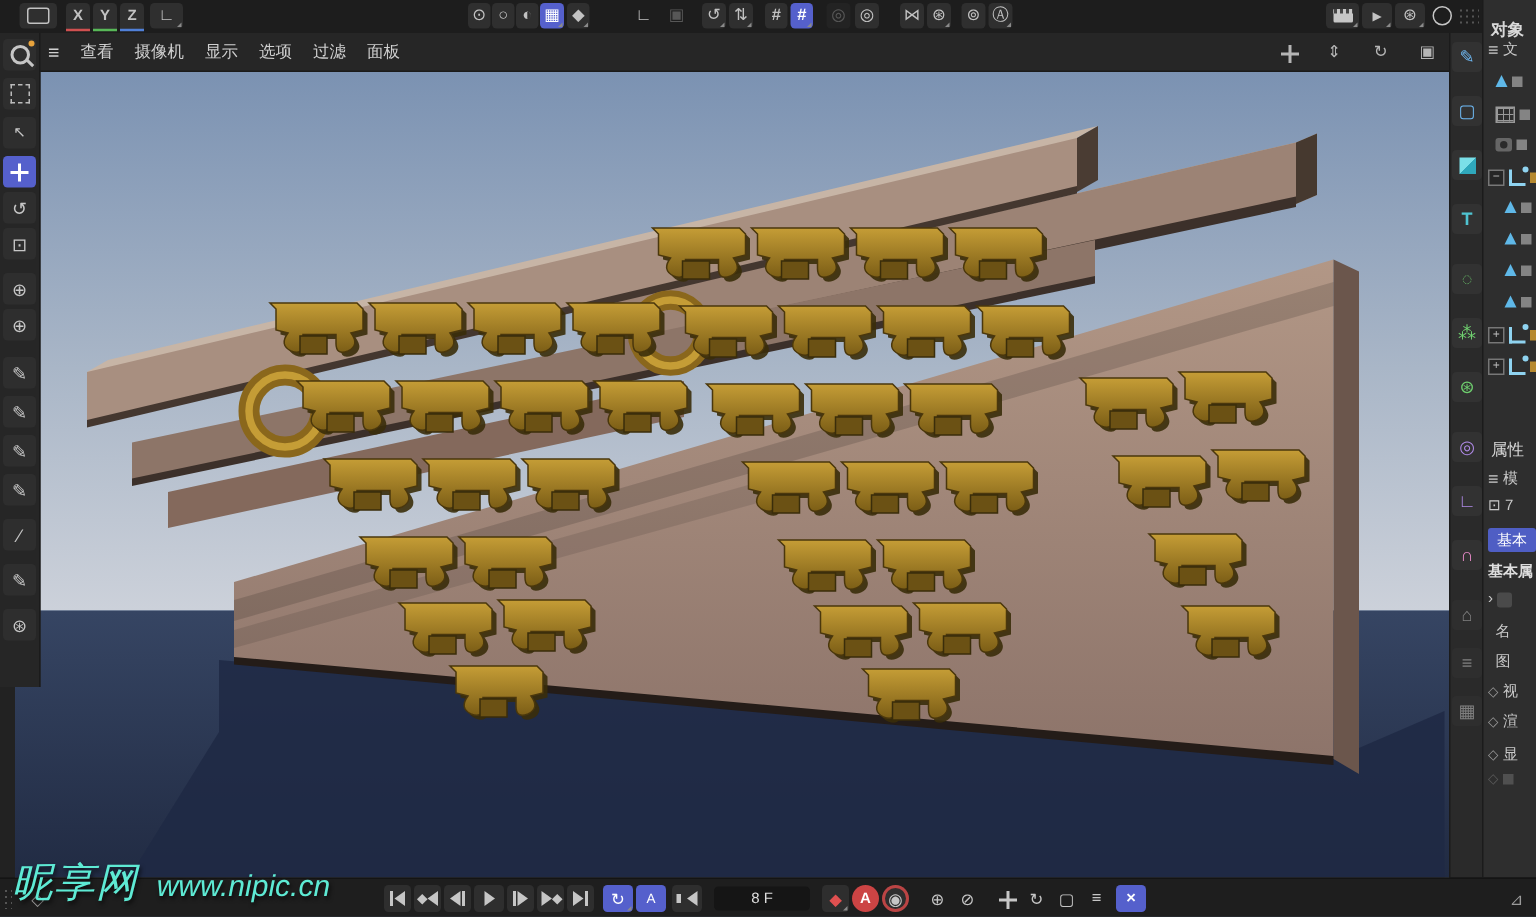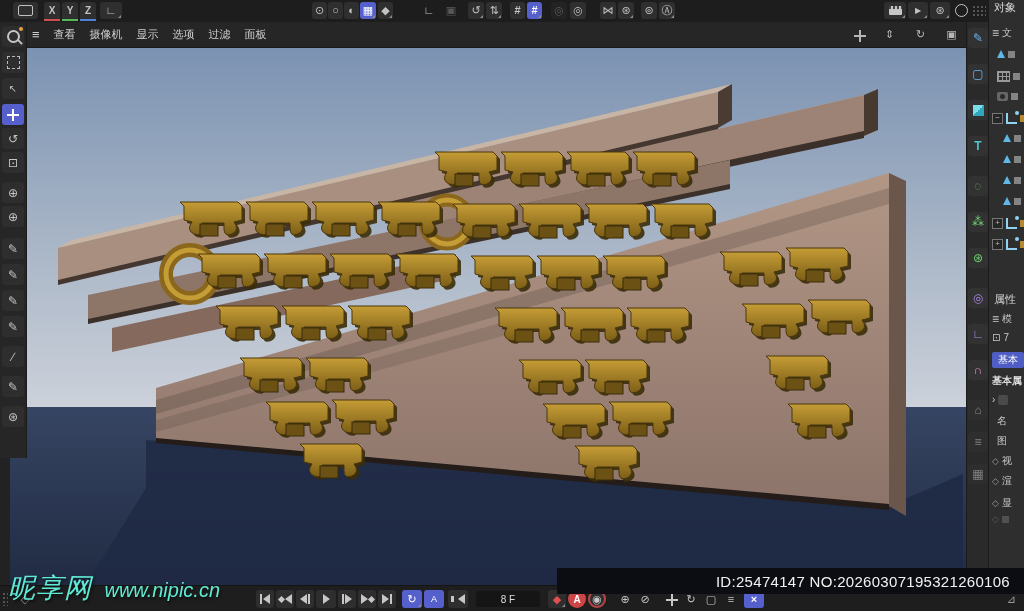--- a/index.html
+++ b/index.html
@@ -282,21 +282,21 @@
     <div class="rt" style="top:226px;color:#6fd06f;">⊛</div>
     <div class="rt" style="top:266px;color:#b08ae8;">◎</div>
     <div class="rt" style="top:302px;color:#b08ae8;">∟</div>
     <div class="rt" style="top:338px;color:#e88ac8;">∩</div>
     <div class="rt" style="top:378px;opacity:.55;">⌂</div>
     <div class="rt" style="top:410px;opacity:.55;">≡</div>
     <div class="rt" style="top:442px;opacity:.55;">▦</div>
   </div>
 
   <div id="rpanel" class="abs">
-    <div class="ptitle" style="top:0;">对象</div>
+    <div class="ptitle" style="top:12px;font-weight:bold;">对象</div>
     <div class="prow" style="top:26px;">
       <span style="font-size:12px;">≡</span>
       <span>文</span>
     </div>
     <div class="prow" style="top:50px;left:8px;">
         <span class="conei"></span>
         <span class="stub"></span>
       </div>
     <div class="prow" style="top:71px;left:8px;">
         <span class="gridi"></span>
@@ -425,21 +425,18 @@
         <span class="plus" style="width:10px;height:10px;"></span>
       </div>
     <div class="tb flat" style="left:682px;width:18px;background:transparent;">↻</div>
     <div class="tb flat" style="left:702px;width:18px;background:transparent;">▢</div>
     <div class="tb flat" style="left:722px;width:18px;background:transparent;">≡</div>
     <div class="tb on" style="left:744px;width:20px;font-weight:bold;">×</div>
 
     <div class="tb flat" style="left:1002px;width:18px;background:transparent;color:#9a9a9a;">⊿</div>
   </div>
 
-  <div id="idbar" class="abs">
-    <span>ID:25474147 NO:20260307195321260106</span>
-  </div>
   <div id="wmark" class="abs">
     <span class="cn">昵享网</span>
     <span class="en">www.nipic.cn</span>
   </div>
 
 </div>
 
 </body></html>

